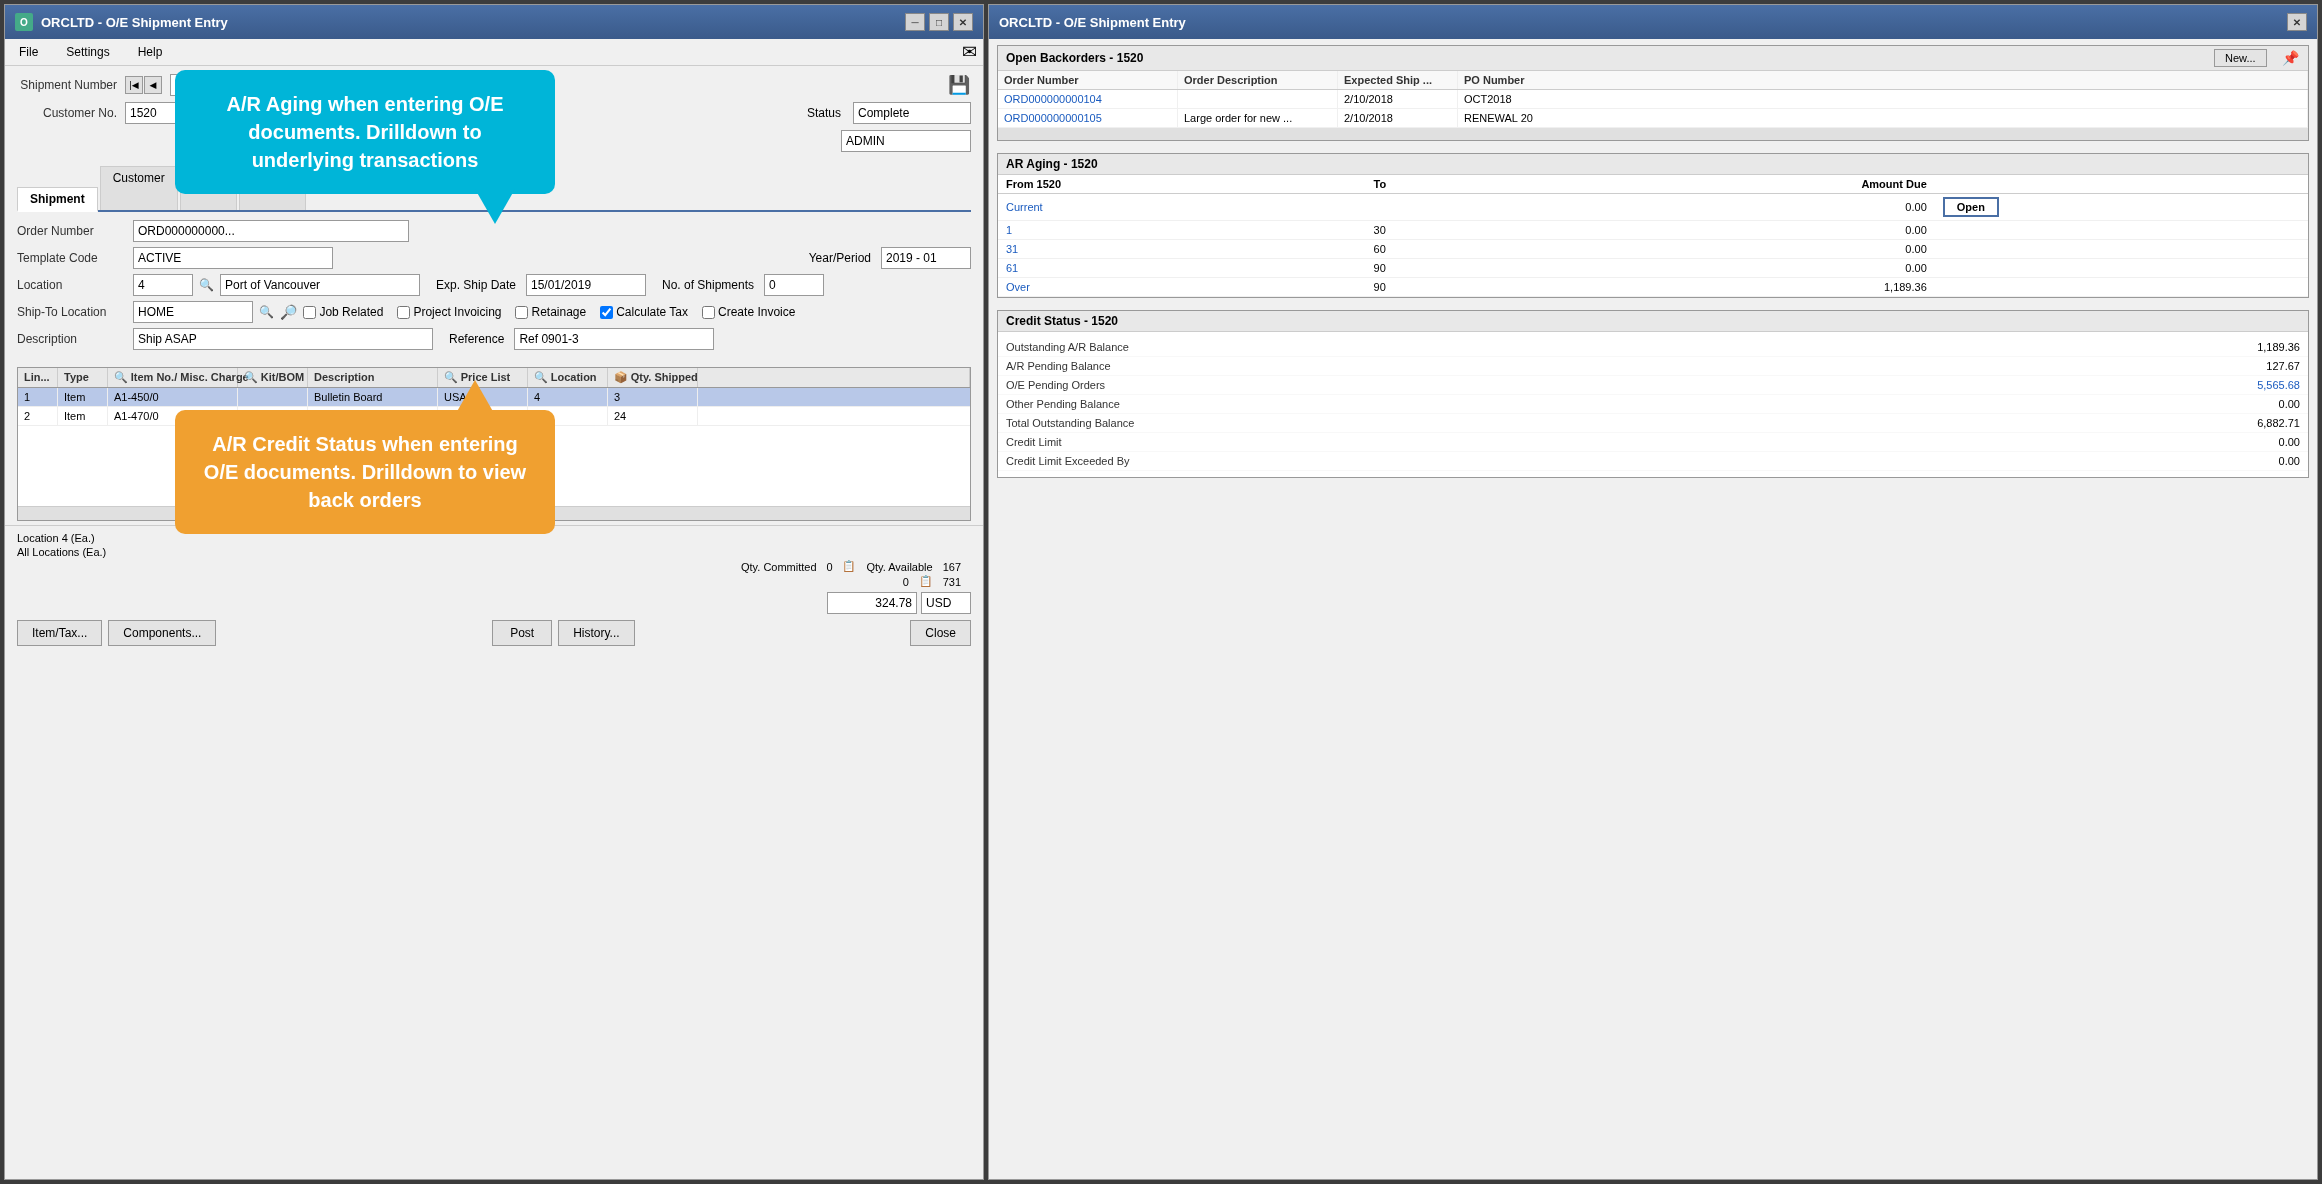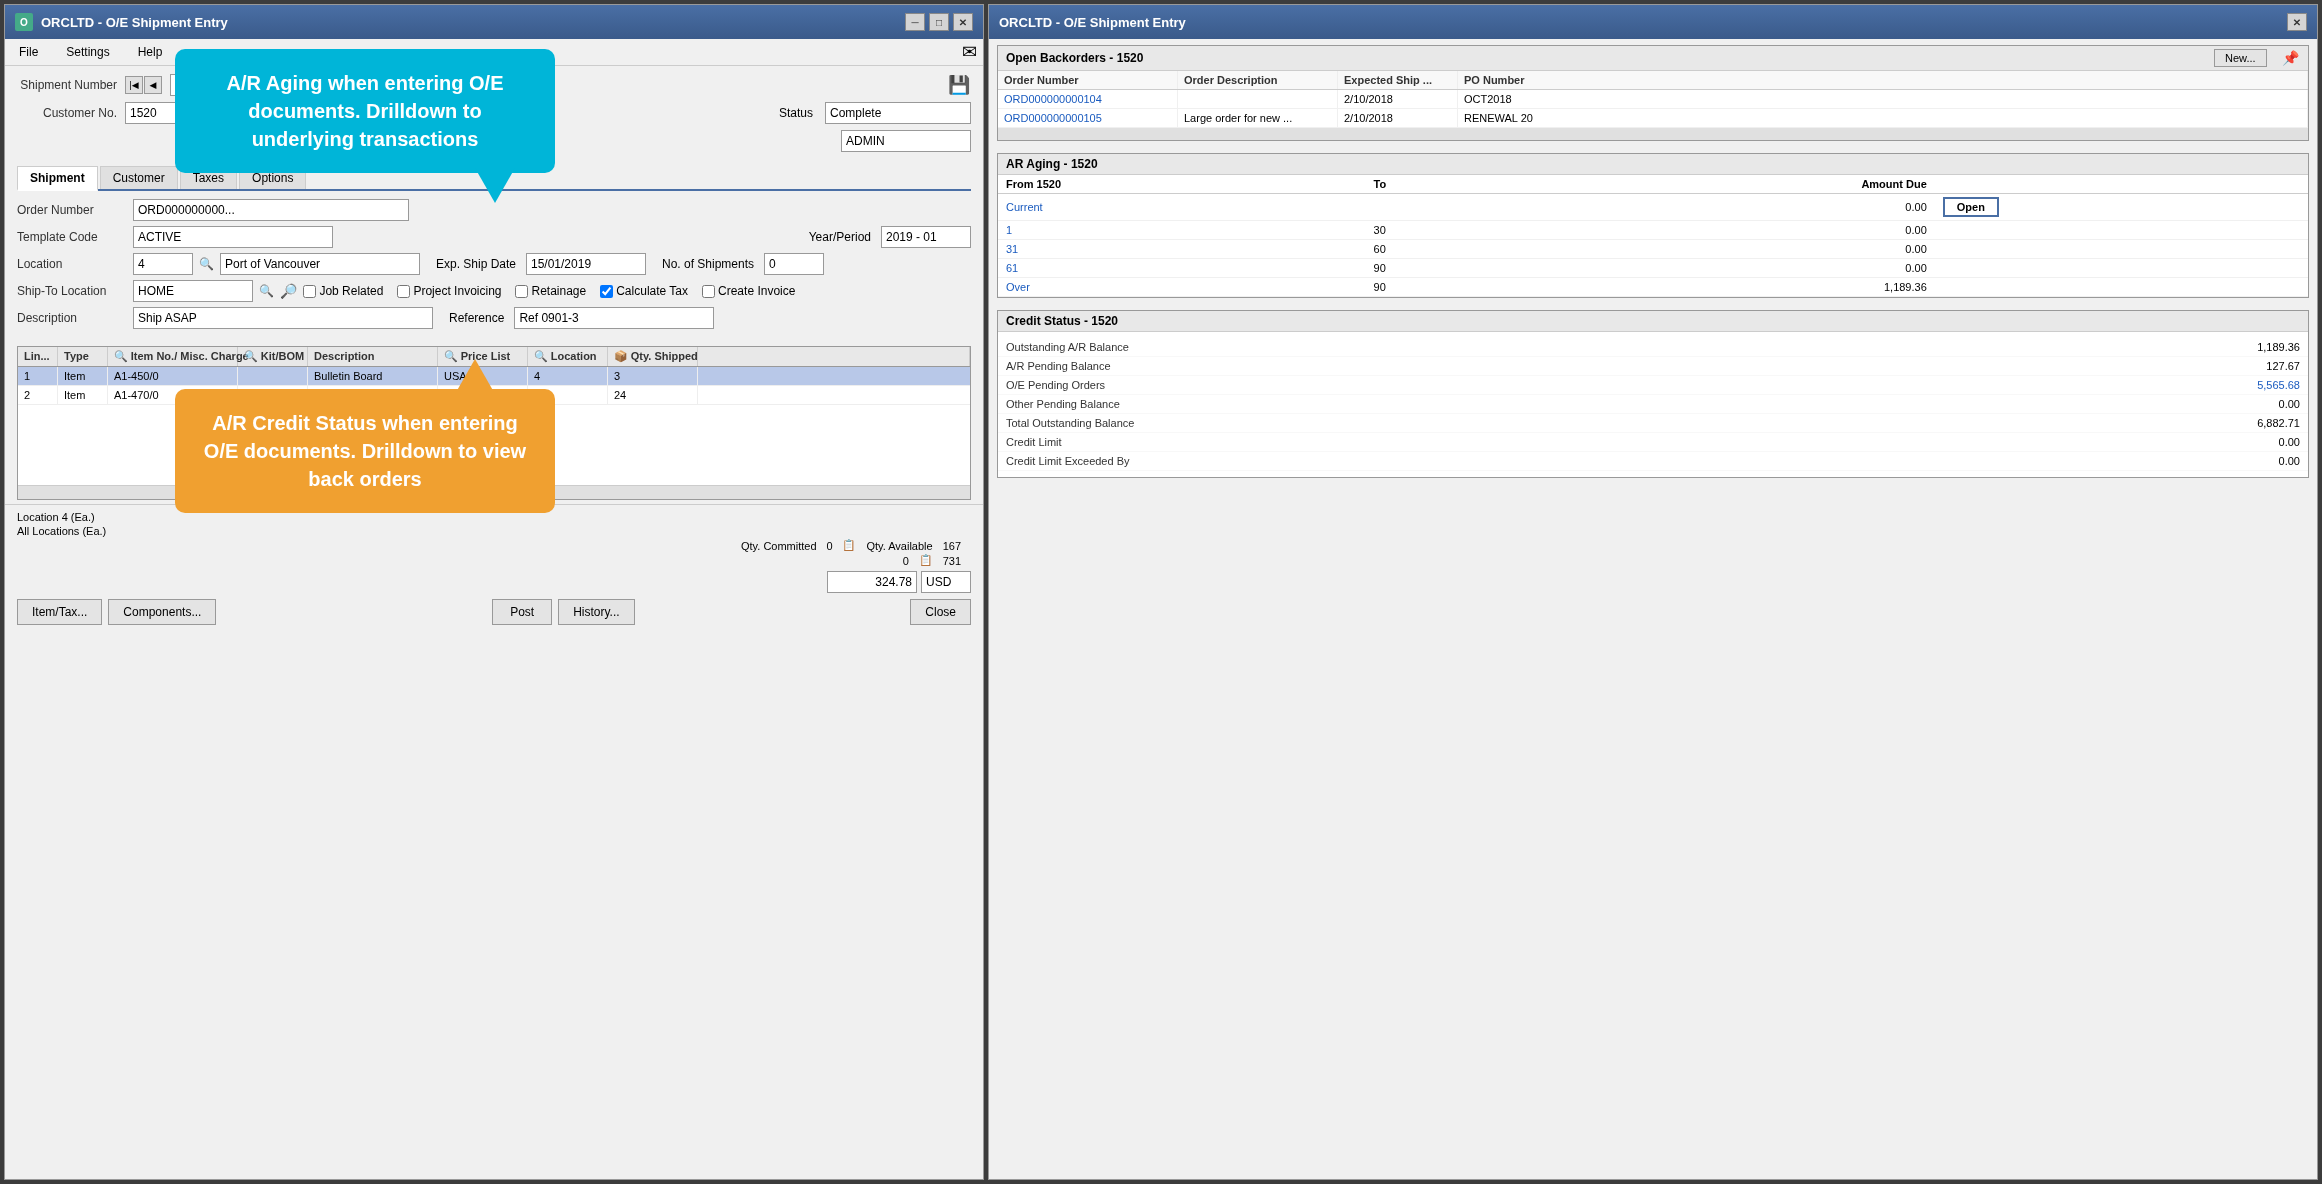--- a/index.html
+++ b/index.html
@@ -26,21 +26,21 @@
     .form-area { padding: 8px 12px; background: #f0f0f0; }
     .form-row { display: flex; align-items: center; margin-bottom: 6px; gap: 8px; }
     .form-label { color: #333; min-width: 100px; text-align: right; font-size: 12px; }
     .form-input { border: 1px solid #999; background: white; padding: 2px 4px; height: 22px; font-size: 12px; }
     .nav-btns { display: flex; gap: 1px; }
     .nav-btn { width: 18px; height: 18px; border: 1px solid #999; background: #e0e0e0; cursor: pointer; display: flex; align-items: center; justify-content: center; font-size: 9px; }
 
     
     .tabs { display: flex; border-bottom: 2px solid #4a6fa5; margin: 0 12px; }
     .tab { padding: 4px 12px; border: 1px solid #ccc; border-bottom: none; background: #e0e0e0; cursor: pointer; font-size: 12px; margin-right: 2px; }
-    .tab.active { background: white; border-bottom: 2px solid white; margin-bottom: -2px; font-weight: bold; }
+    .tab.active { background: white; border-bottom: 2px solid white; margin-bottom: -2px; font-weight: bold; margin-top: 21px; }
 
     
     .tab-content { padding: 8px 12px; }
     .tab-form-row { display: flex; align-items: center; margin-bottom: 5px; gap: 6px; flex-wrap: wrap; }
     .tab-label { color: #333; min-width: 110px; font-size: 12px; }
     .tab-input { border: 1px solid #999; background: white; padding: 2px 4px; height: 22px; font-size: 12px; }
     .small-input { width: 60px; }
     .med-input { width: 120px; }
     .large-input { width: 200px; }
     .xlarge-input { width: 276px; }
@@ -134,21 +134,21 @@
           <div class="nav-btn">◀</div>
         </div>
         <input class="form-input" style="width: 200px;" value="SH000...">
         <span style="margin-left:auto; font-size:18px; cursor:pointer;">💾</span>
       </div>
       <div class="form-row">
         <span class="form-label">Customer No.</span>
         <input class="form-input" style="width: 100px;" value="1520">
         <span style="flex:1"></span>
         <span style="margin-right:4px;">Status</span>
-        <input class="form-input" style="width: 146px;" value="Complete">
+        <input class="form-input" style="width: 118px;" value="Complete">
       </div>
       <div class="form-row" style="justify-content:flex-end;">
         <input class="form-input" style="width: 130px;" value="ADMIN">
       </div>
     </div>
 
     <div class="tabs">
       <div class="tab active">Shipment</div>
       <div class="tab">Customer</div>
       <div class="tab">Taxes</div>

